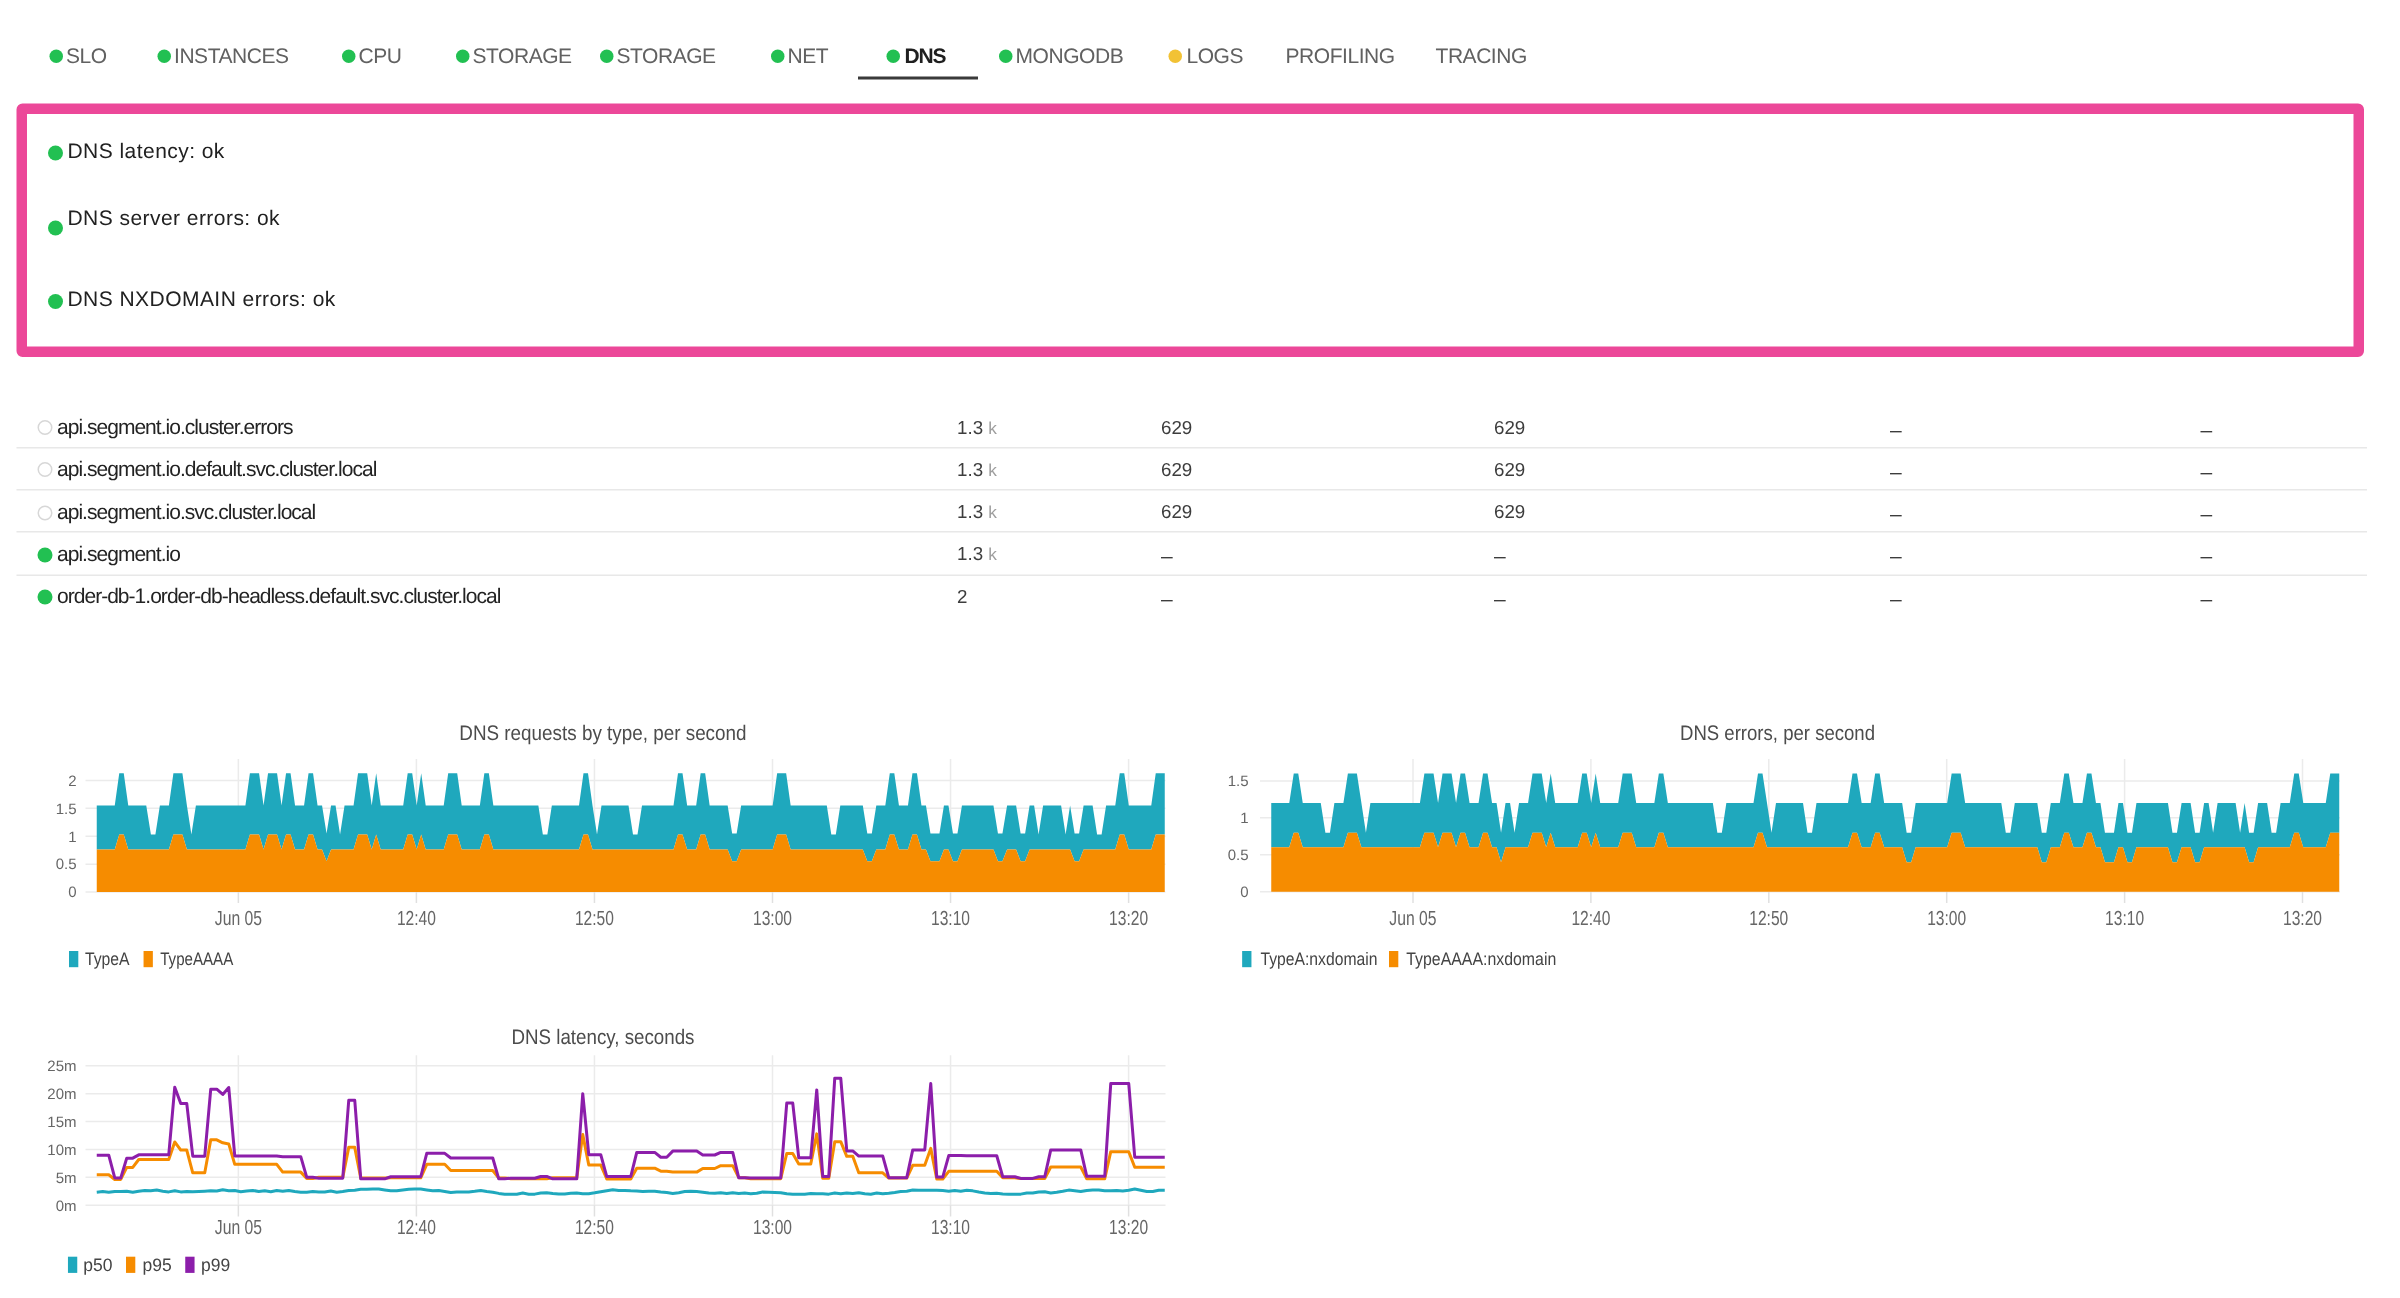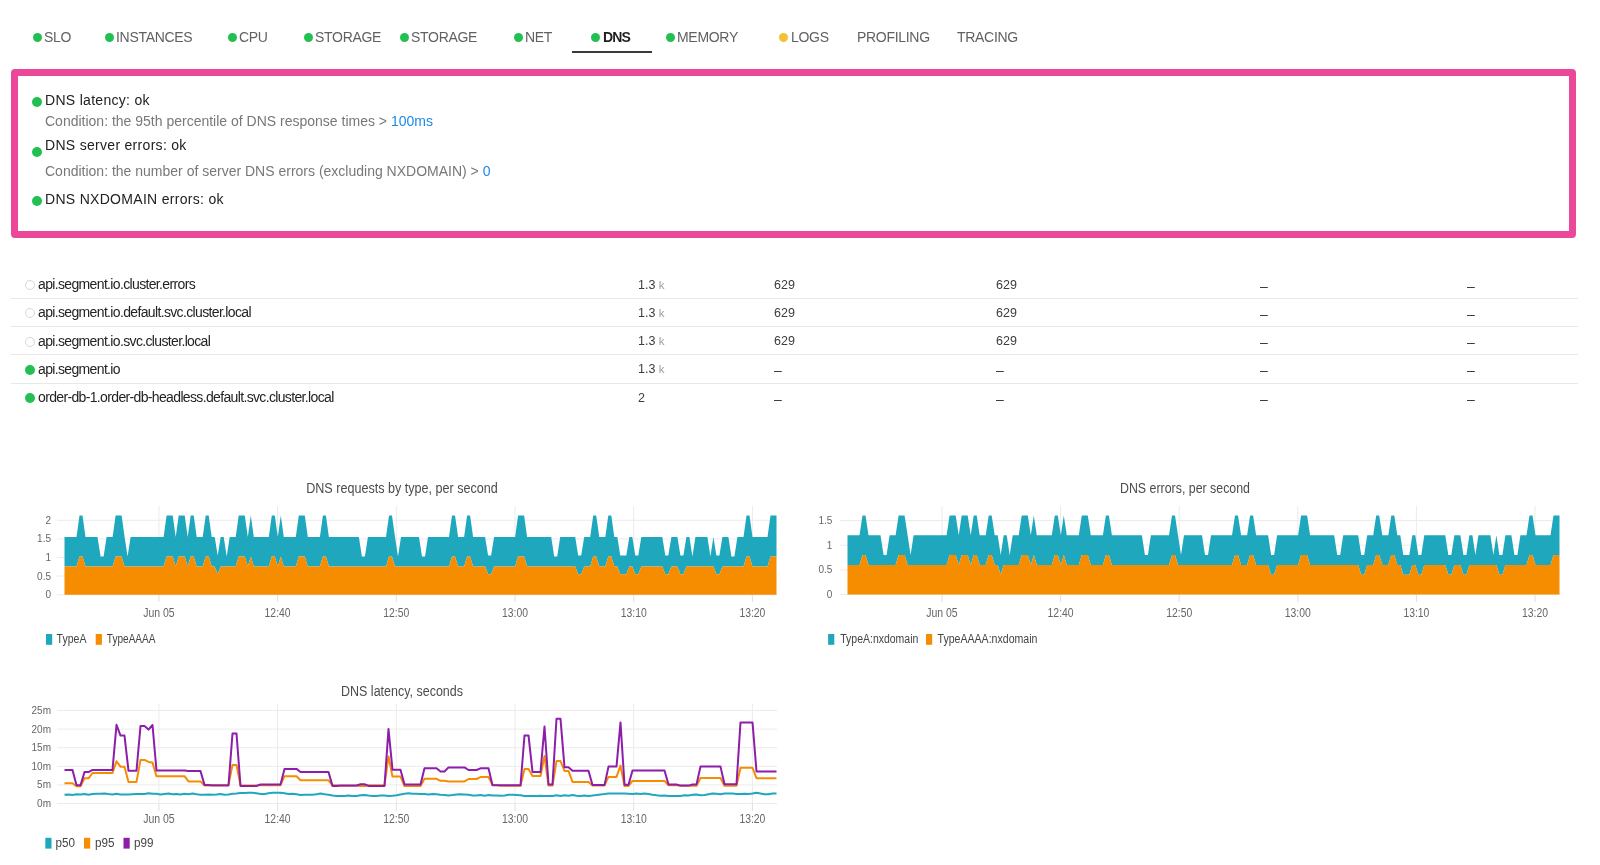--- a/index.html
+++ b/index.html
@@ -36,33 +36,31 @@
     <div class="tablbl" style="left:239px">CPU</div>
     <div class="dot" style="left:304px;background:#22c052"></div>
     <div class="tablbl" style="left:315px">STORAGE</div>
     <div class="dot" style="left:400px;background:#22c052"></div>
     <div class="tablbl" style="left:411px">STORAGE</div>
     <div class="dot" style="left:514px;background:#22c052"></div>
     <div class="tablbl" style="left:525px">NET</div>
     <div class="dot" style="left:591px;background:#22c052"></div>
     <div class="tablbl active" style="left:603px">DNS</div>
     <div class="dot" style="left:666px;background:#22c052"></div>
-    <div class="tablbl" style="left:677px">MEMORY</div>
+    <div class="tablbl" style="left:677px">MONGODB</div>
     <div class="dot" style="left:779px;background:#f2c235"></div>
     <div class="tablbl" style="left:791px">LOGS</div>
     <div class="tablbl" style="left:857px">PROFILING</div>
     <div class="tablbl" style="left:957px">TRACING</div>
     <div class="underline"></div>
 <div class="sbox">
       <div class="dot2" style="top:20.5px"></div>
       <div class="sttl" style="top:15.5px">DNS latency: ok</div>
-      <div class="scond" style="top:36.5px">Condition: the 95th percentile of DNS response times &gt; <span class="lnk">100ms</span></div>
       <div class="dot2" style="top:70.5px"></div>
       <div class="sttl" style="top:61px">DNS server errors: ok</div>
-      <div class="scond" style="top:86.5px">Condition: the number of server DNS errors (excluding NXDOMAIN) &gt; <span class="lnk">0</span></div>
       <div class="dot2" style="top:119.5px"></div>
       <div class="sttl" style="top:114.5px">DNS NXDOMAIN errors: ok</div>
     </div>
 <div class="tbl">
       <div class="trow brd">
         <span class="rdot o"></span>
         <div class="td dom" style="left:27px">api.segment.io.cluster.errors</div>
         <div class="td" style="left:627px">1.3 <span class="ksuf">k</span></div>
         <div class="td" style="left:763px">629</div>
         <div class="td" style="left:985px">629</div>

